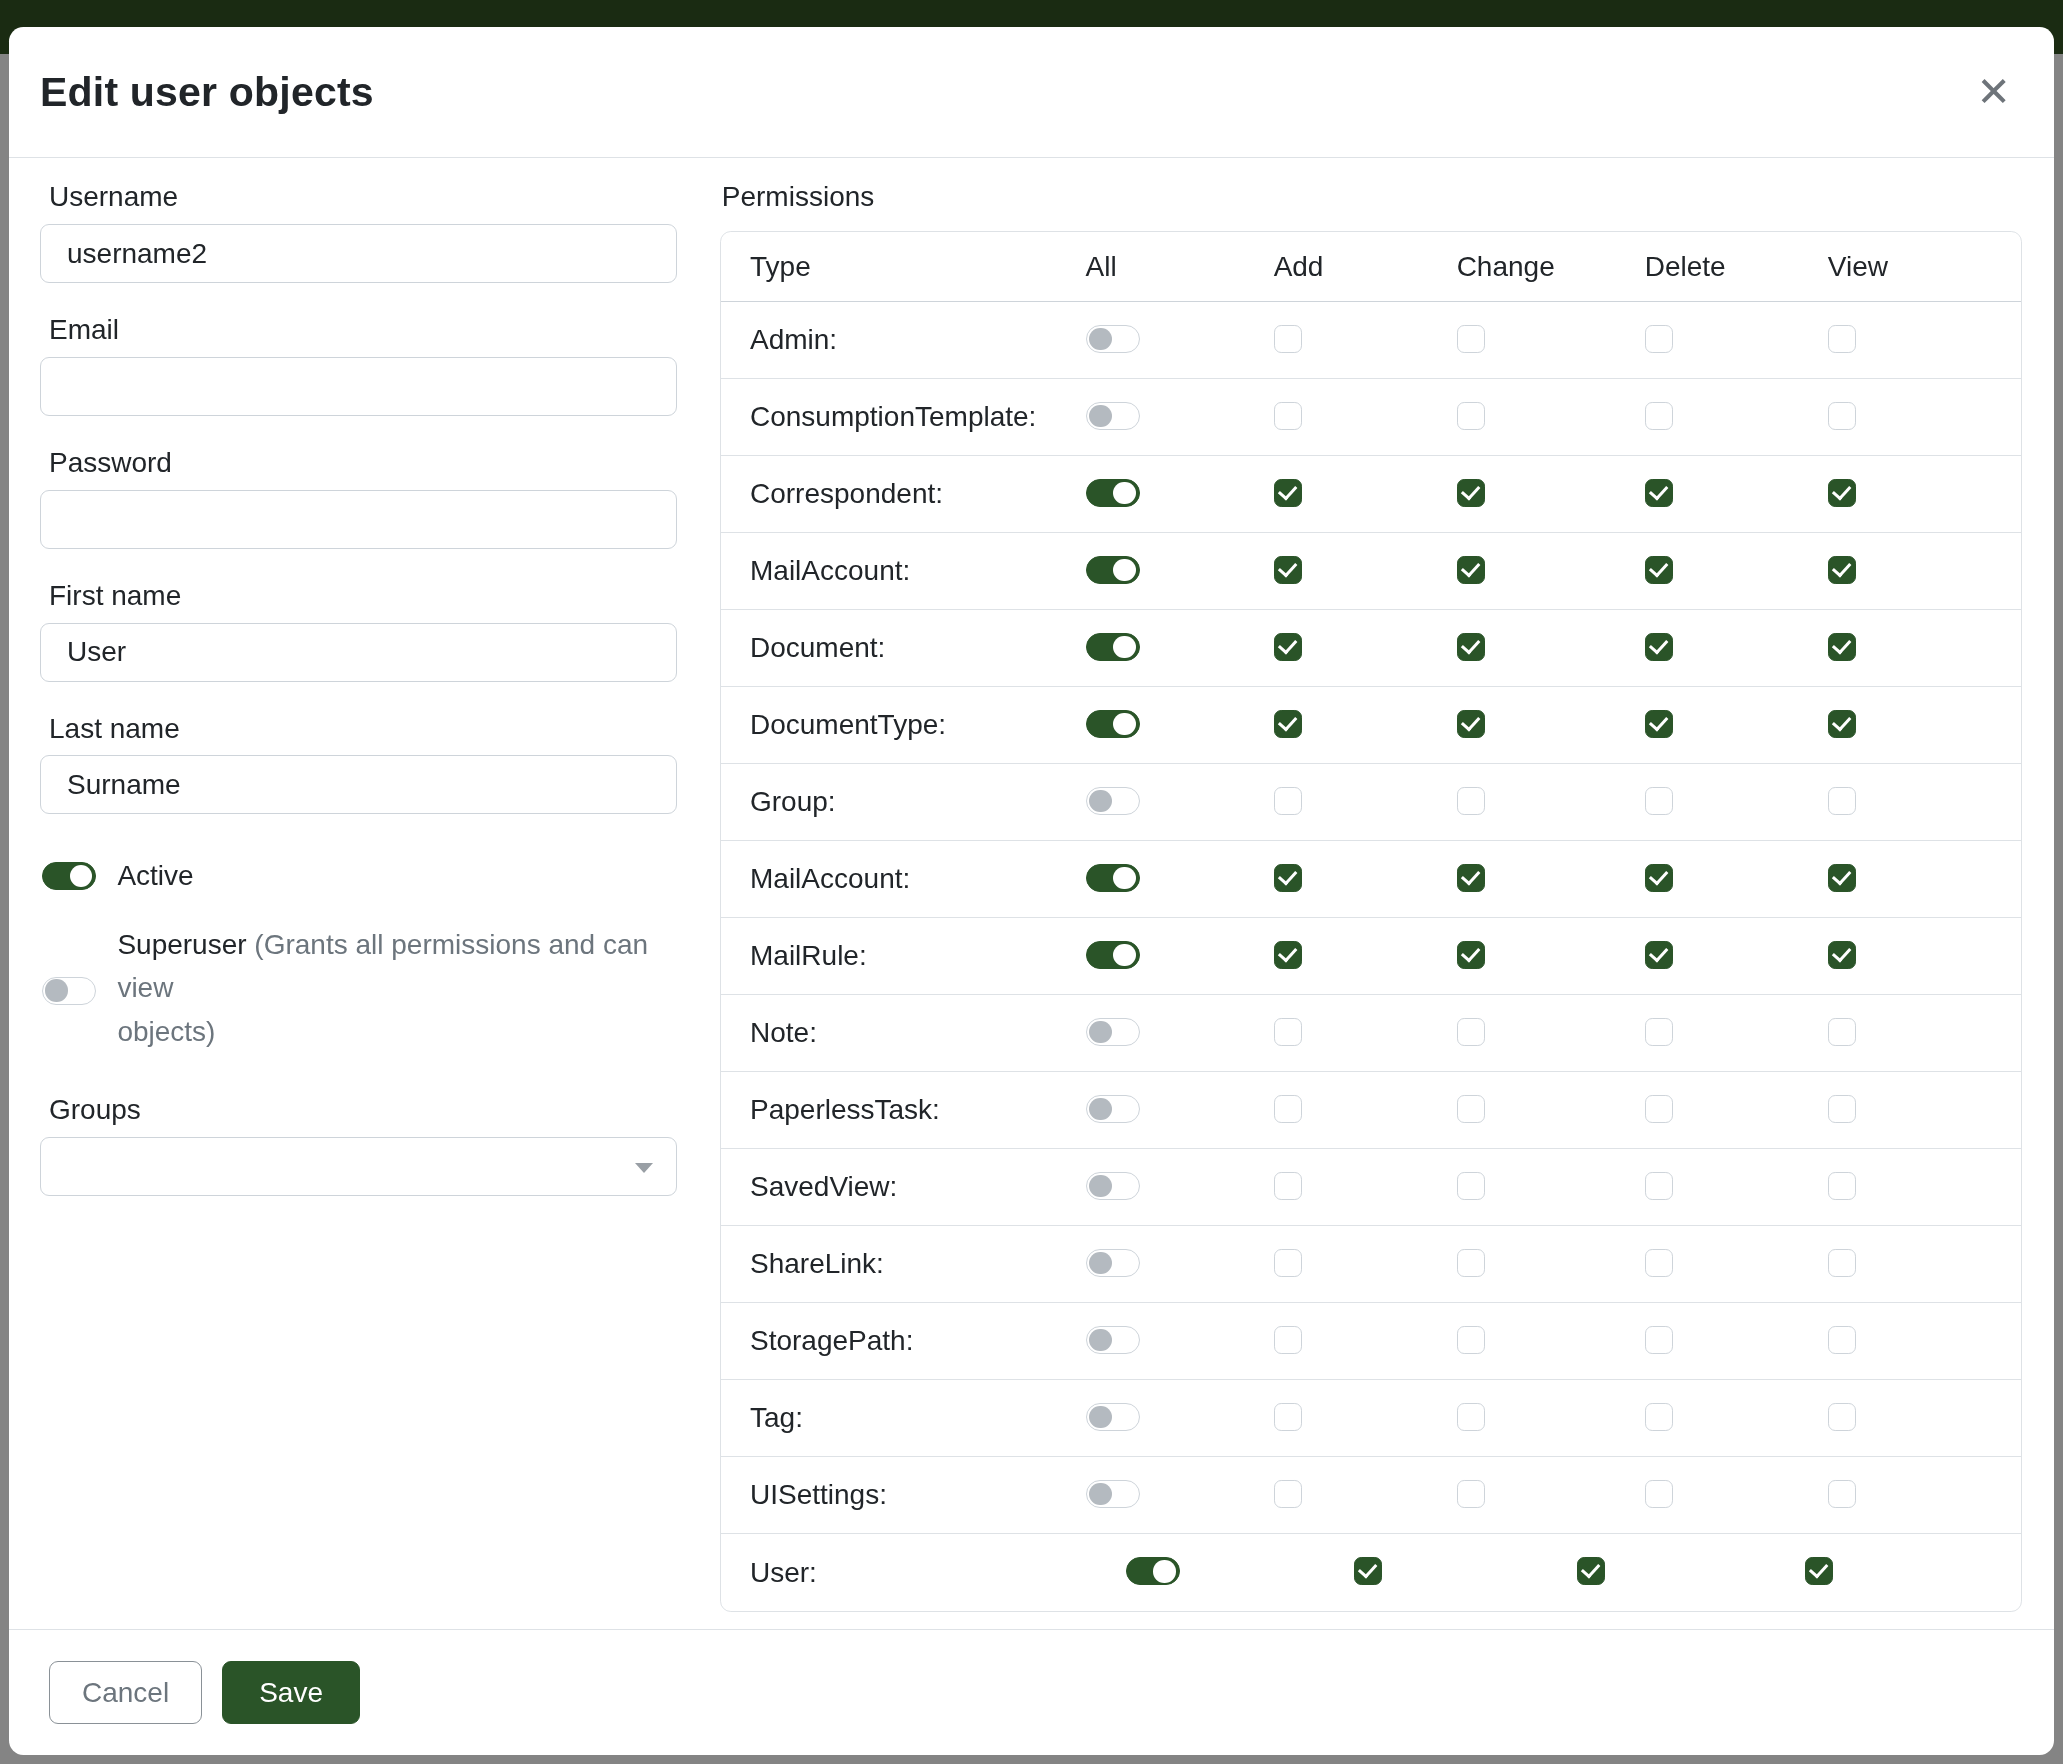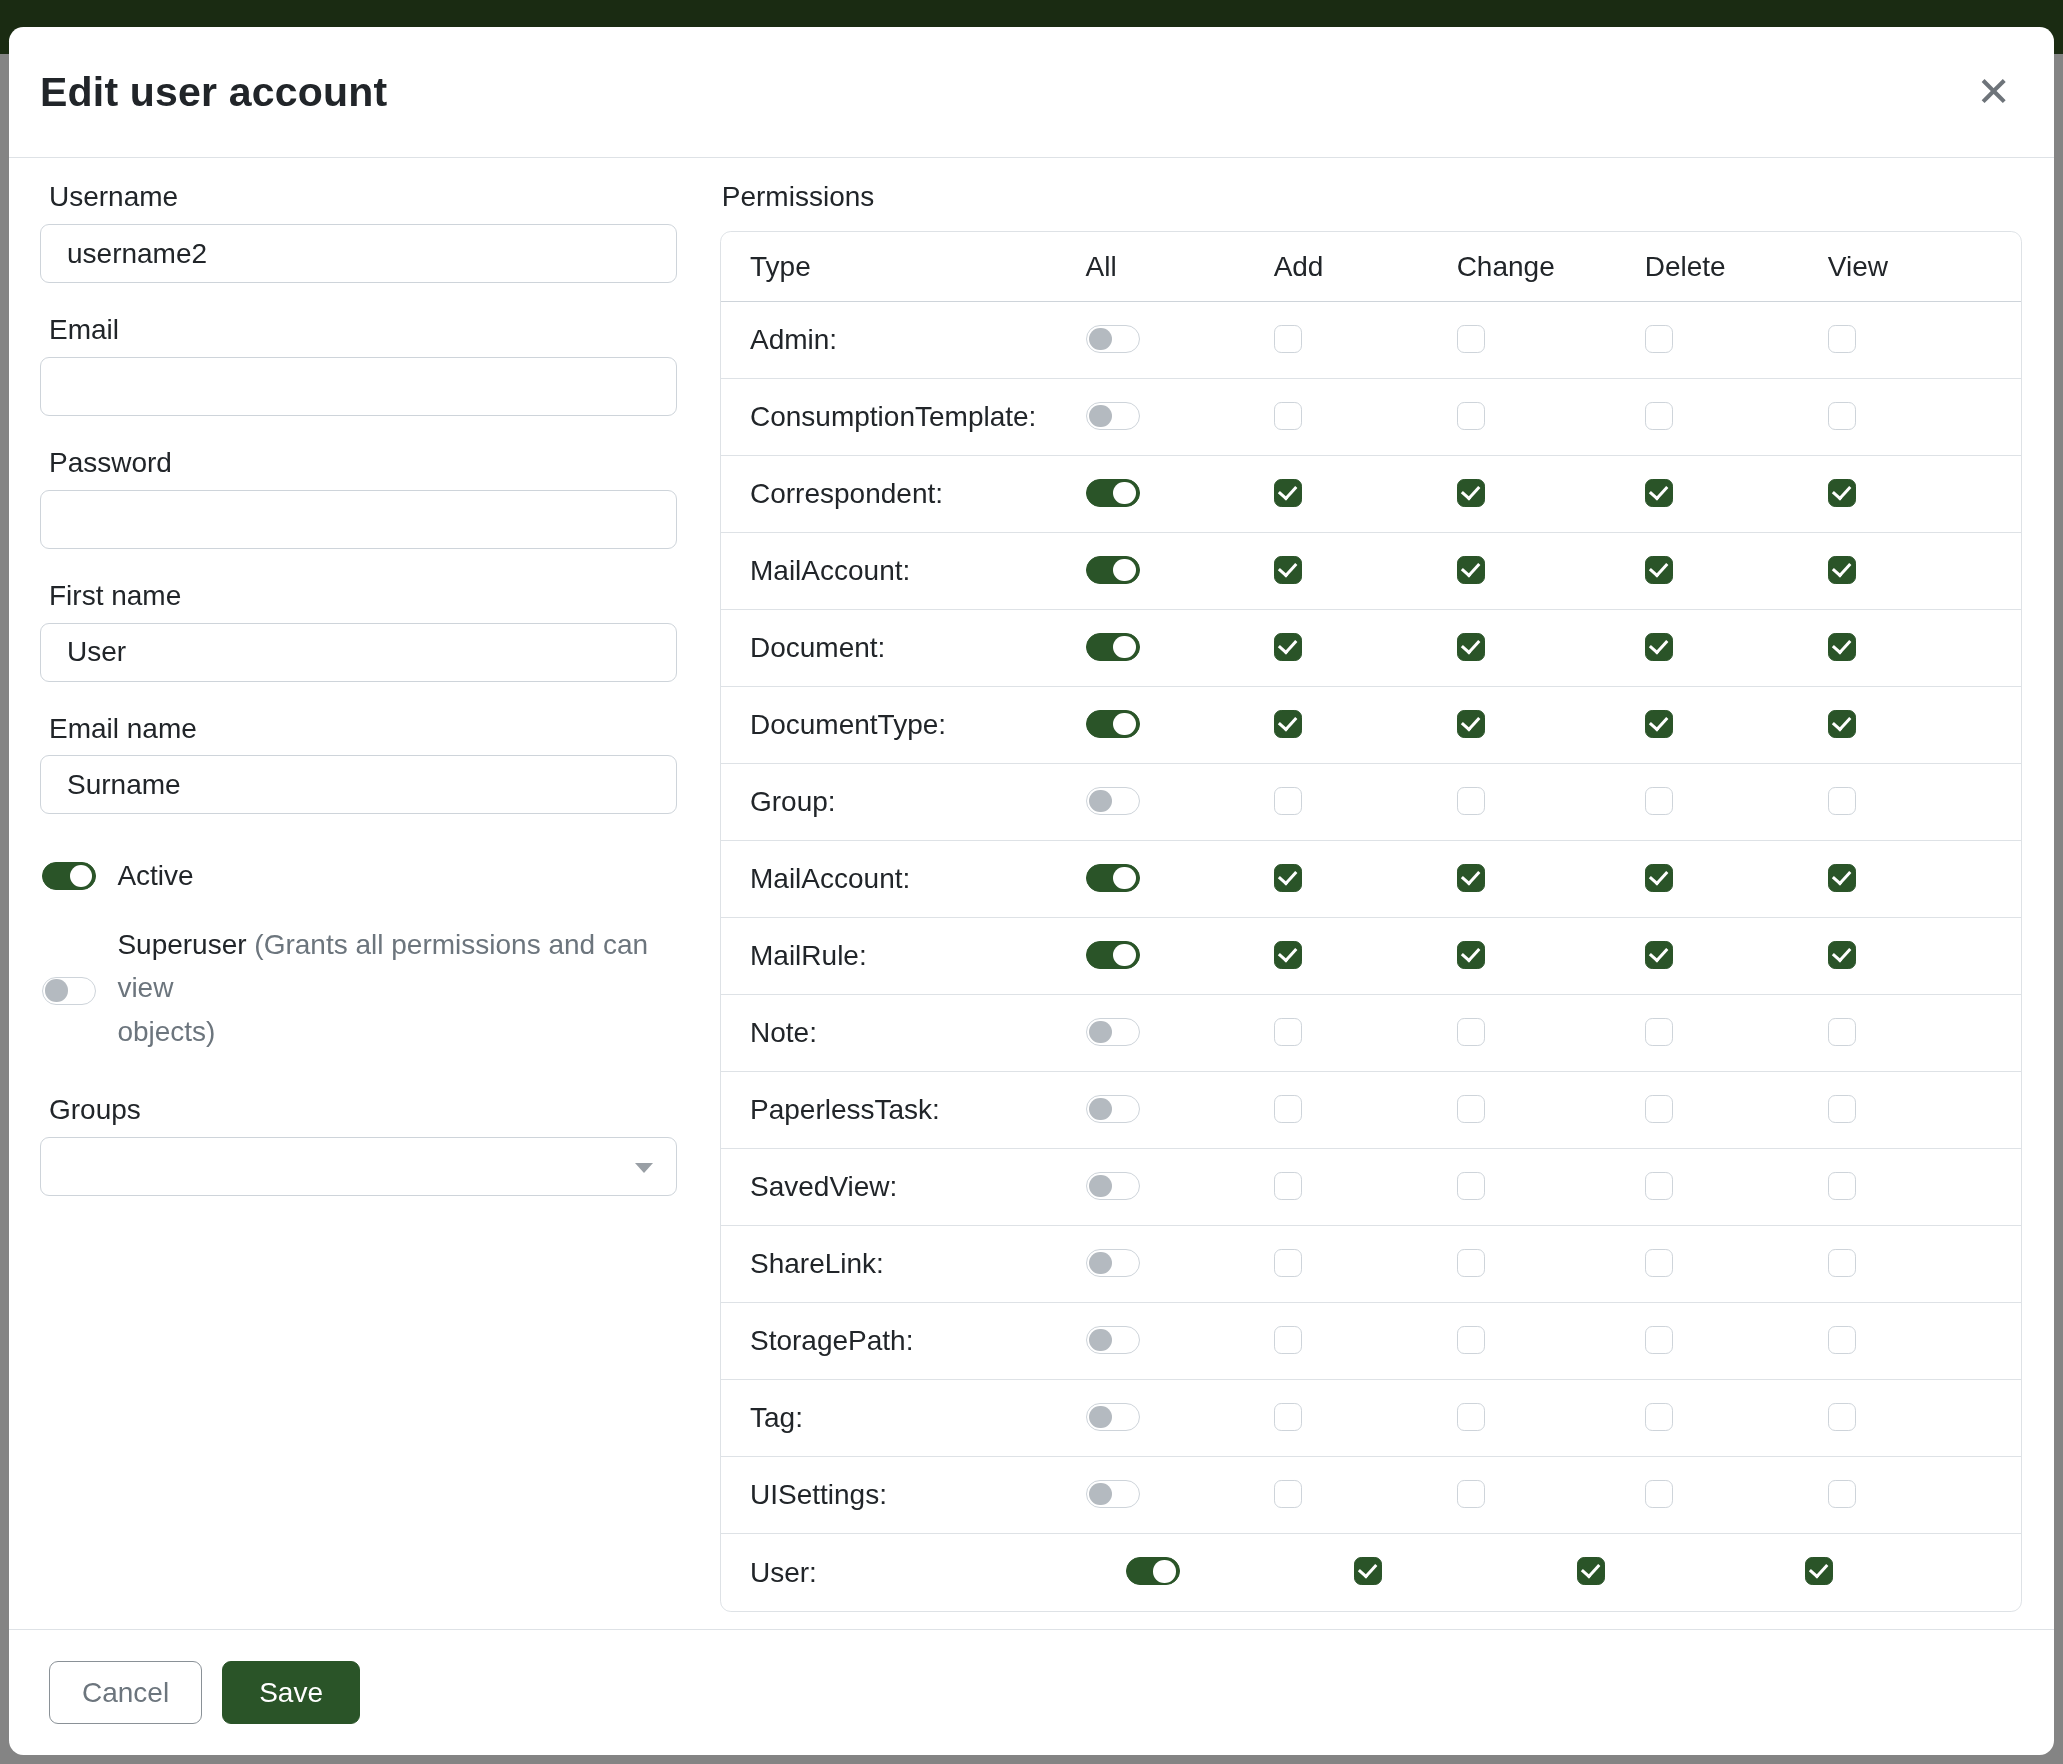--- a/index.html
+++ b/index.html
@@ -107,21 +107,21 @@
   .btn-save{background:var(--accent);color:#ffffff;border:0.9px solid var(--accent);padding:0 36px;}
 </style>
 </head>
 <body>
 
 <div class="topbar"></div>
 
 <div class="modal">
 
   <div class="modal-header">
-    <h1 class="modal-title">Edit user account</h1>
+    <h1 class="modal-title">Edit user objects</h1>
     <button class="close-btn"><span>✕</span></button>
   </div>
 
   <div class="modal-body">
 
     <div class="left-col">
 
       <div class="form-group">
         <label class="form-label">Username</label>
         <input class="text-input" type="text" value="username2" style="">
@@ -136,21 +136,21 @@
         <label class="form-label">Password</label>
         <input class="text-input" type="password" value="" style="">
       </div>
 
       <div class="form-group">
         <label class="form-label">First name</label>
         <input class="text-input" type="text" value="User" style="">
       </div>
 
       <div class="form-group">
-        <label class="form-label">Email name</label>
+        <label class="form-label">Last name</label>
         <input class="text-input" type="text" value="Surname" style="">
       </div>
 
       <div class="switch-row">
         <span class="switch on">
             <span class="knob"></span>
           </span>
         <span class="su-text">Active</span>
       </div>
 

